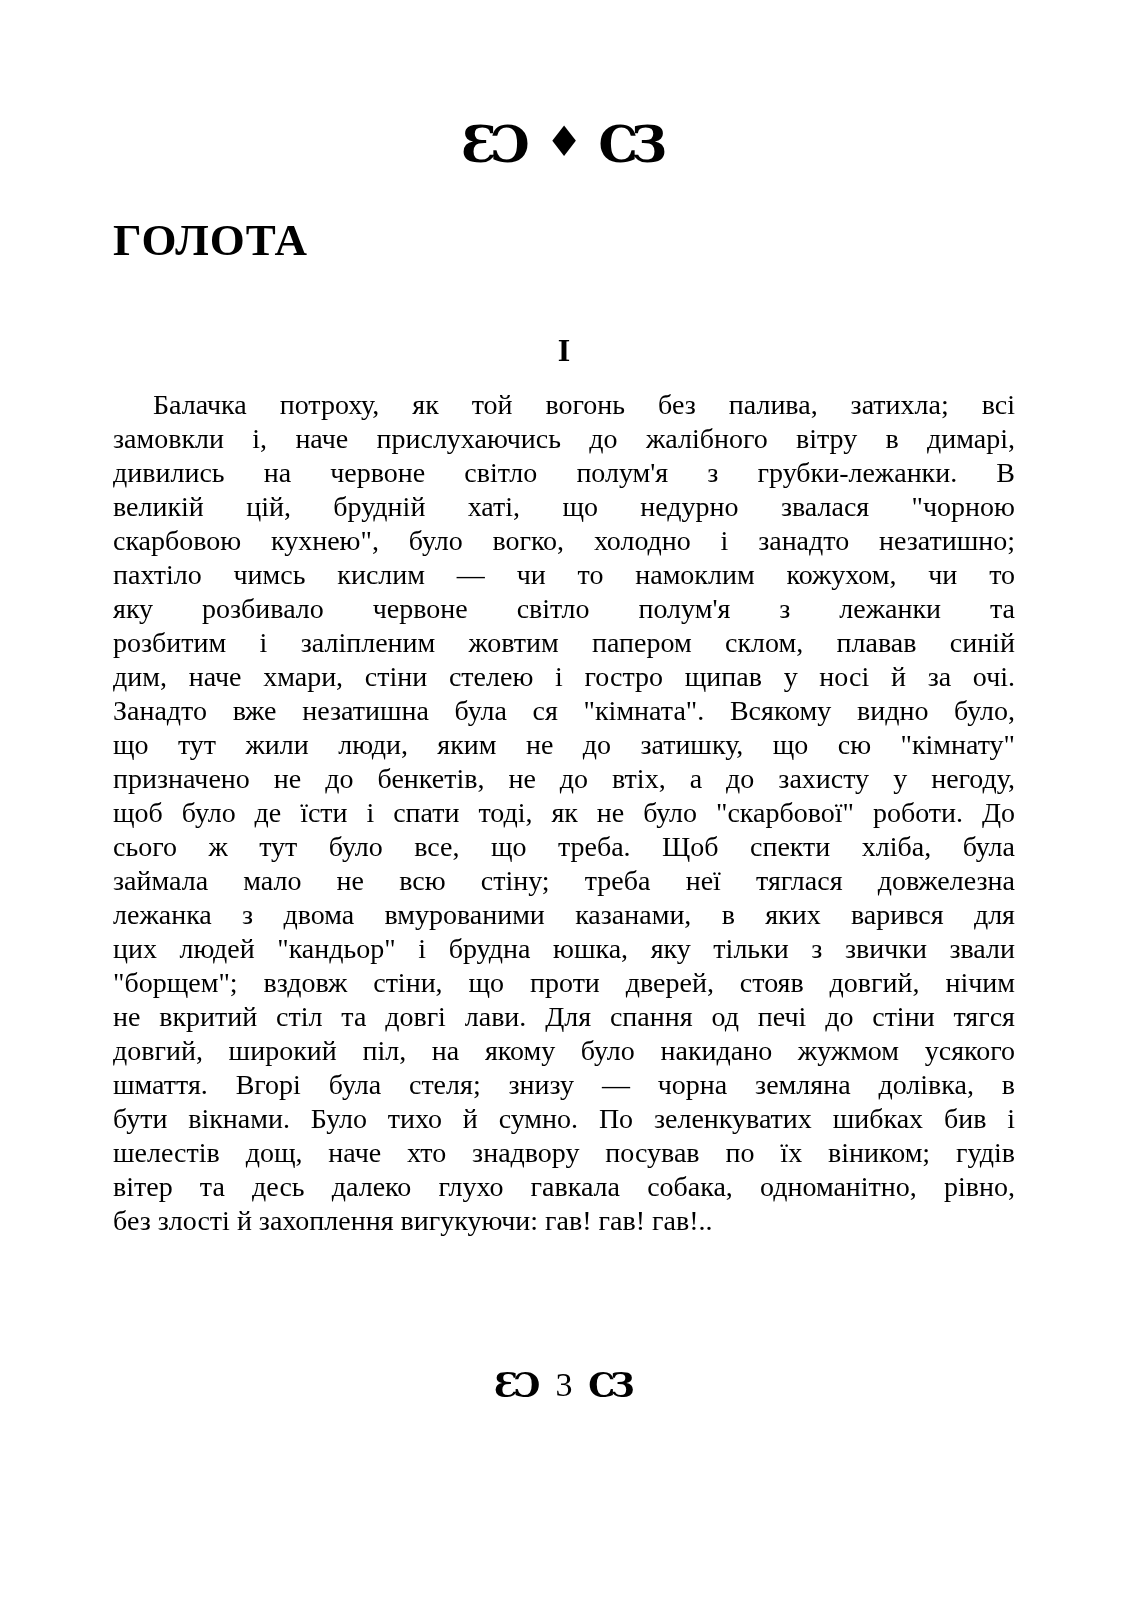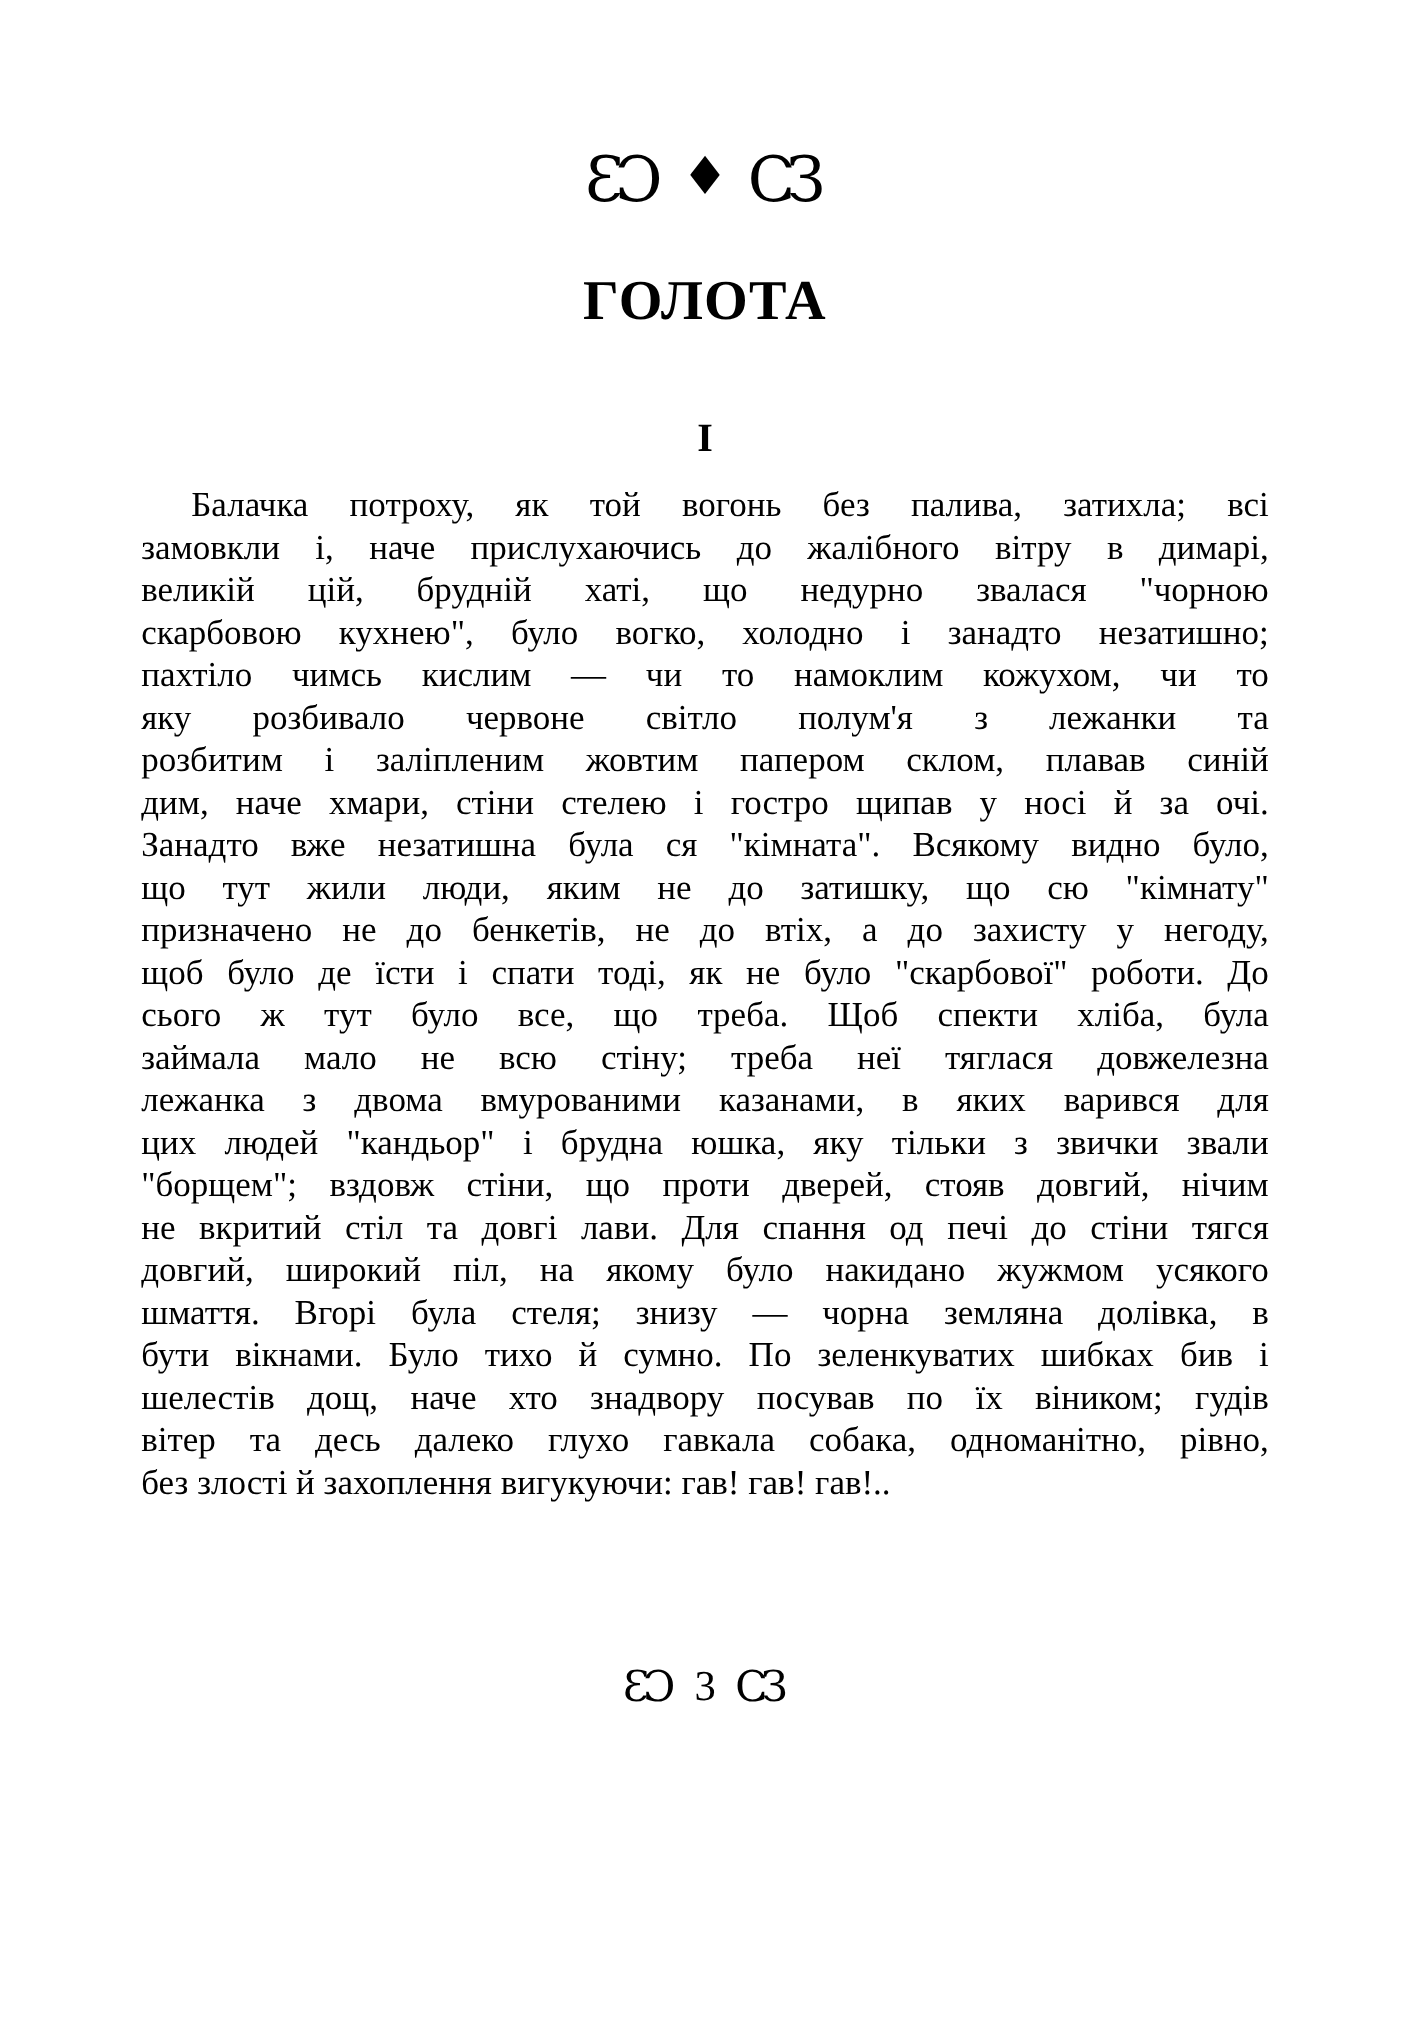--- a/index.html
+++ b/index.html
@@ -16,42 +16,41 @@
     width: 902px;
   }
   .ornament-row {
     padding-top: 116px;
     text-align: center;
     line-height: 56px;
     height: 56px;
   }
   .fleuron {
     font-family: "DejaVu Serif", "DejaVu Sans", serif;
-    font-weight: normal;
+    font-weight: bold;
     font-size: 50px;
     letter-spacing: -7px;
     display: inline-block;
     line-height: 1;
     vertical-align: middle;
   }
   .fleuron.mirrored { transform: scaleX(-1); }
   .diamond {
     font-family: "DejaVu Sans", sans-serif;
     font-size: 42px;
     display: inline-block;
     line-height: 1;
     vertical-align: middle;
     margin: 0 18px 6px 18px;
   }
   .title {
     font-family: "Liberation Serif", serif;
     font-weight: bold;
     font-size: 45px;
     letter-spacing: 1px;
-    text-align: center;
     margin: 42px 0 0 0;
     line-height: 52px;
   }
   .chapter {
     font-family: "Liberation Serif", serif;
     font-weight: bold;
     font-size: 32px;
     text-align: center;
     margin-top: 66px;
     line-height: 36px;
@@ -99,20 +98,21 @@
       <span class="fleuron mirrored">ƐƆ</span>
     </div>
 
     <h1 class="title">ГОЛОТА</h1>
 
     <div class="chapter">I</div>
 
     <div class="body-text">
         <div class="line first">Балачка потроху, як той вогонь без палива, затихла; всі</div>
         <div class="line">замовкли і, наче прислухаючись до жалібного вітру в димарі,</div>
+        <div class="line">дивились на червоне світло полум'я з грубки-лежанки. В</div>
         <div class="line">великій цій, брудній хаті, що недурно звалася "чорною</div>
         <div class="line">скарбовою кухнею", було вогко, холодно і занадто незатишно;</div>
         <div class="line">пахтіло чимсь кислим — чи то намоклим кожухом, чи то</div>
         <div class="line">яку розбивало червоне світло полум'я з лежанки та</div>
         <div class="line">розбитим і заліпленим жовтим папером склом, плавав синій</div>
         <div class="line">дим, наче хмари, стіни стелею і гостро щипав у носі й за очі.</div>
         <div class="line">Занадто вже незатишна була ся "кімната". Всякому видно було,</div>
         <div class="line">що тут жили люди, яким не до затишку, що сю "кімнату"</div>
         <div class="line">призначено не до бенкетів, не до втіх, а до захисту у негоду,</div>
         <div class="line">щоб було де їсти і спати тоді, як не було "скарбової" роботи. До</div>

